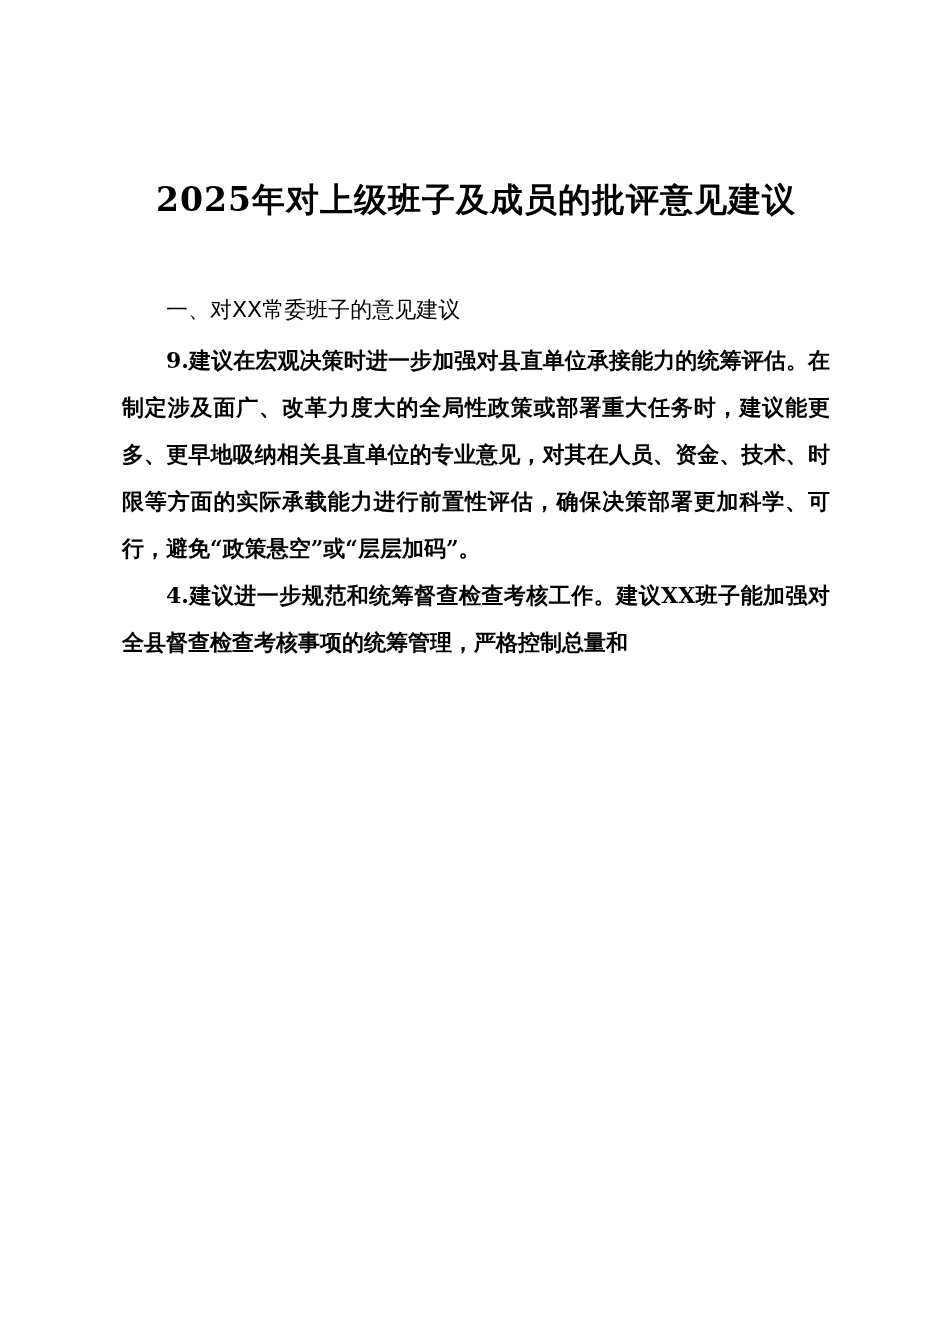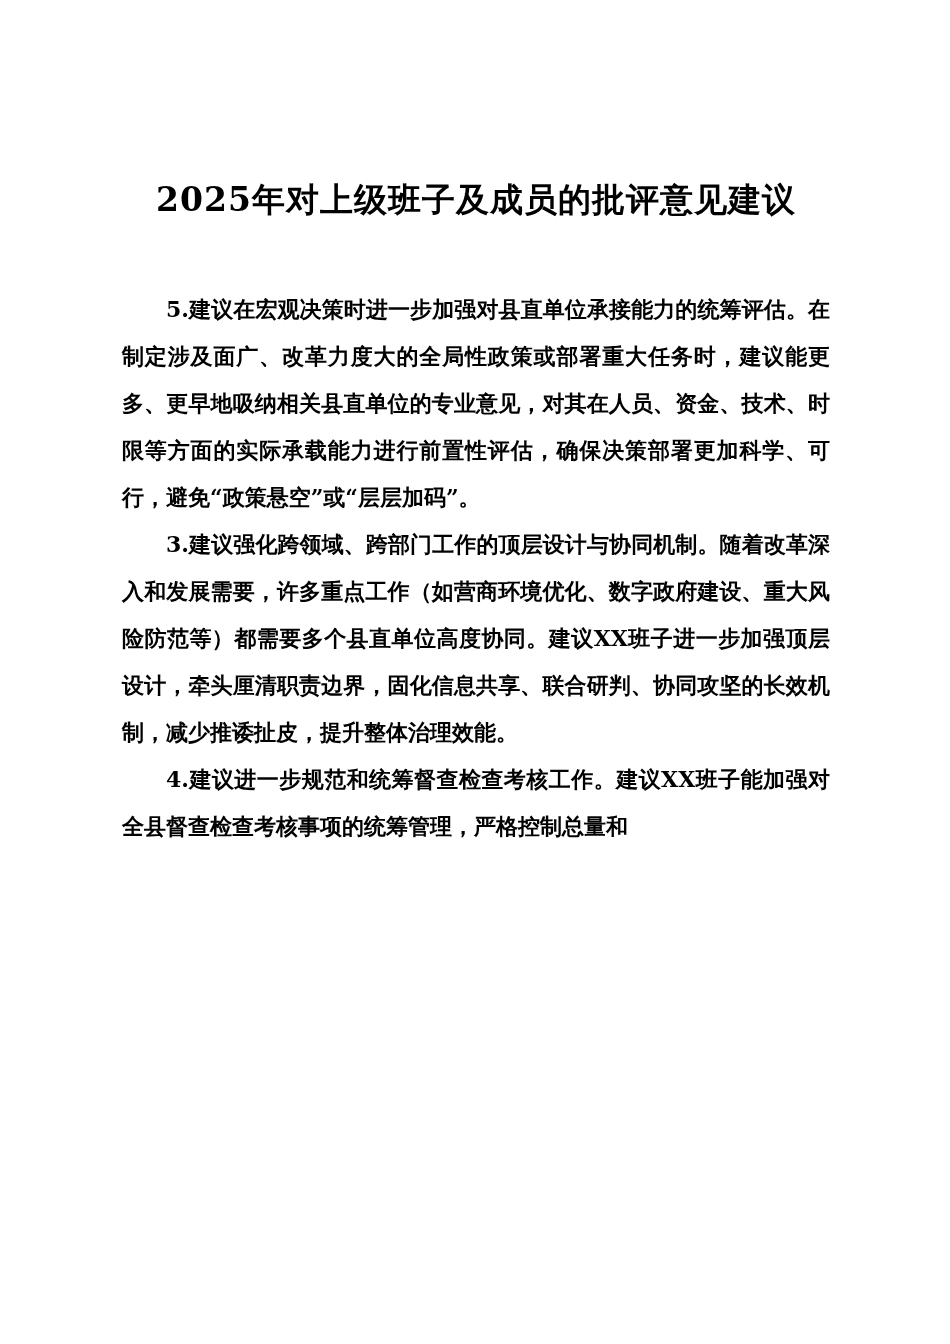--- a/index.html
+++ b/index.html
@@ -51,21 +51,21 @@
     font-weight: bold;
   }
 </style>
 </head>
 <body>
 
 <div class="page">
 
   <h1 class="doc-title">2025年对上级班子及成员的批评意见建议</h1>
 
+  <p class="section-heading">一、对XX常委班子的意见建议</p>
 
-  <p class="para"><span class="lead">5.建议在宏观决策时进一步加强对县直单位承接能力的统筹评估。</span><span class="body-text">在制定涉及面广、改革力度大的全局性政策或部署重大任务时，建议能更多、更早地吸纳相关县直单位的专业意见，对其在人员、资金、技术、时限等方面的实际承载能力进行前置性评估，确保决策部署更加科学、可行，避免“政策悬空”或“层层加码”。</span></p>
+  <p class="para"><span class="lead">9.建议在宏观决策时进一步加强对县直单位承接能力的统筹评估。</span><span class="body-text">在制定涉及面广、改革力度大的全局性政策或部署重大任务时，建议能更多、更早地吸纳相关县直单位的专业意见，对其在人员、资金、技术、时限等方面的实际承载能力进行前置性评估，确保决策部署更加科学、可行，避免“政策悬空”或“层层加码”。</span></p>
 
 
-  <p class="para"><span class="lead">3.建议强化跨领域、跨部门工作的顶层设计与协同机制。</span><span class="body-text">随着改革深入和发展需要，许多重点工作（如营商环境优化、数字政府建设、重大风险防范等）都需要多个县直单位高度协同。建议XX班子进一步加强顶层设计，牵头厘清职责边界，固化信息共享、联合研判、协同攻坚的长效机制，减少推诿扯皮，提升整体治理效能。</span></p>
 
   <p class="para"><span class="lead">4.建议进一步规范和统筹督查检查考核工作。</span><span class="body-text">建议XX班子能加强对全县督查检查考核事项的统筹管理，严格控制总量和</span></p>
 
 </div>
 
 </body></html>

